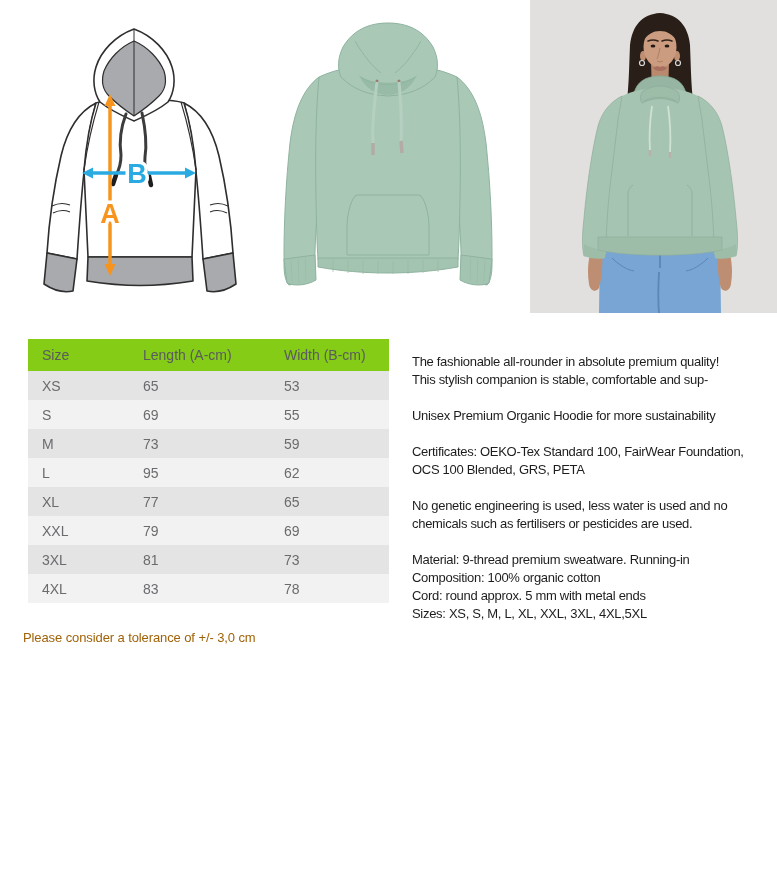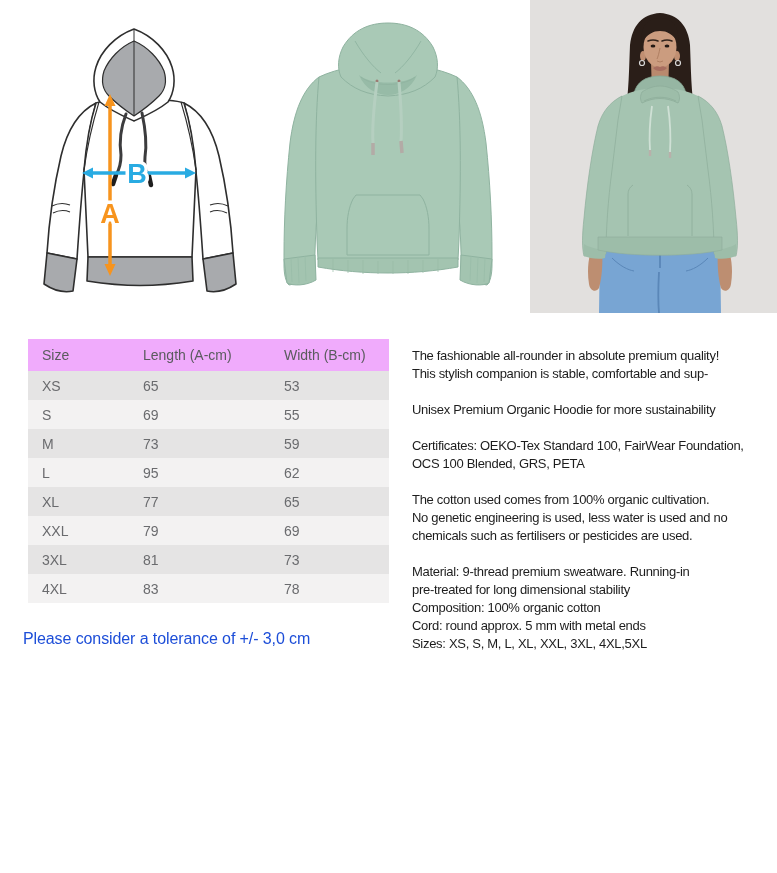--- a/index.html
+++ b/index.html
@@ -12,37 +12,37 @@
   .img-flat{position:absolute;left:263px;top:15px;width:250px;height:295px;}
   .img-model{position:absolute;left:530px;top:0;width:247px;height:313px;}
   .img-diagram svg,.img-flat svg,.img-model svg{display:block;width:100%;height:100%;}
 
   
   .size-table{
     position:absolute;left:28px;top:339px;width:361px;
     border-collapse:collapse;font-size:14px;color:#6a6b6e;table-layout:fixed;
   }
   .size-table th{
-    font-weight:400;color:#5a5b5e;text-align:left;height:30px;background:#f0abfc;
+    font-weight:400;color:#5a5b5e;text-align:left;height:30px;background:#84cc16;
   }
   .size-table td{height:27px;}
   .size-table tbody tr:nth-child(odd){background:#e5e4e4;}
   .size-table tbody tr:nth-child(even){background:#f3f2f2;}
   .size-table th:first-child,.size-table td:first-child{padding-left:14px;}
 
   .tolerance{
-    position:absolute;left:23px;top:630px;font-size:16px;color:#1d4ed8;
+    position:absolute;left:23px;top:630px;font-size:13px;color:#a16207;
     letter-spacing:-0.1px;
   }
 
   .description{
     position:absolute;left:412px;top:345px;width:350px;
     font-size:13px;line-height:18px;color:#1d1d1d;letter-spacing:-0.3px;
   }
-  .description p{margin:2px 0 18px 0;}
+  .description p{margin:8px 0 18px 0;}
   .description .line{display:block;white-space:nowrap;}
 
   .svg-text{font-family:"Liberation Sans",sans-serif;font-weight:bold;}
 </style>
 </head>
 <body>
 
 <div class="canvas">
 
   <div class="img-diagram">
@@ -249,26 +249,24 @@
       <span class="line">This stylish companion is stable, comfortable and sup-</span>
     </p>
     <p>
       <span class="line">Unisex Premium Organic Hoodie for more sustainability</span>
     </p>
     <p>
       <span class="line">Certificates: OEKO-Tex Standard 100, FairWear Foundation,</span>
       <span class="line">OCS 100 Blended, GRS, PETA</span>
     </p>
     <p>
-      <span class="line">The cotton used comes from 100% organic cultivation.</span>
       <span class="line">No genetic engineering is used, less water is used and no</span>
       <span class="line">chemicals such as fertilisers or pesticides are used.</span>
     </p>
     <p>
       <span class="line">Material: 9-thread premium sweatware. Running-in</span>
-      <span class="line">pre-treated for long dimensional stability</span>
       <span class="line">Composition: 100% organic cotton</span>
       <span class="line">Cord: round approx. 5 mm with metal ends</span>
       <span class="line">Sizes: XS, S, M, L, XL, XXL, 3XL, 4XL,5XL</span>
     </p>
   </div>
 
 </div>
 
 </body></html>

